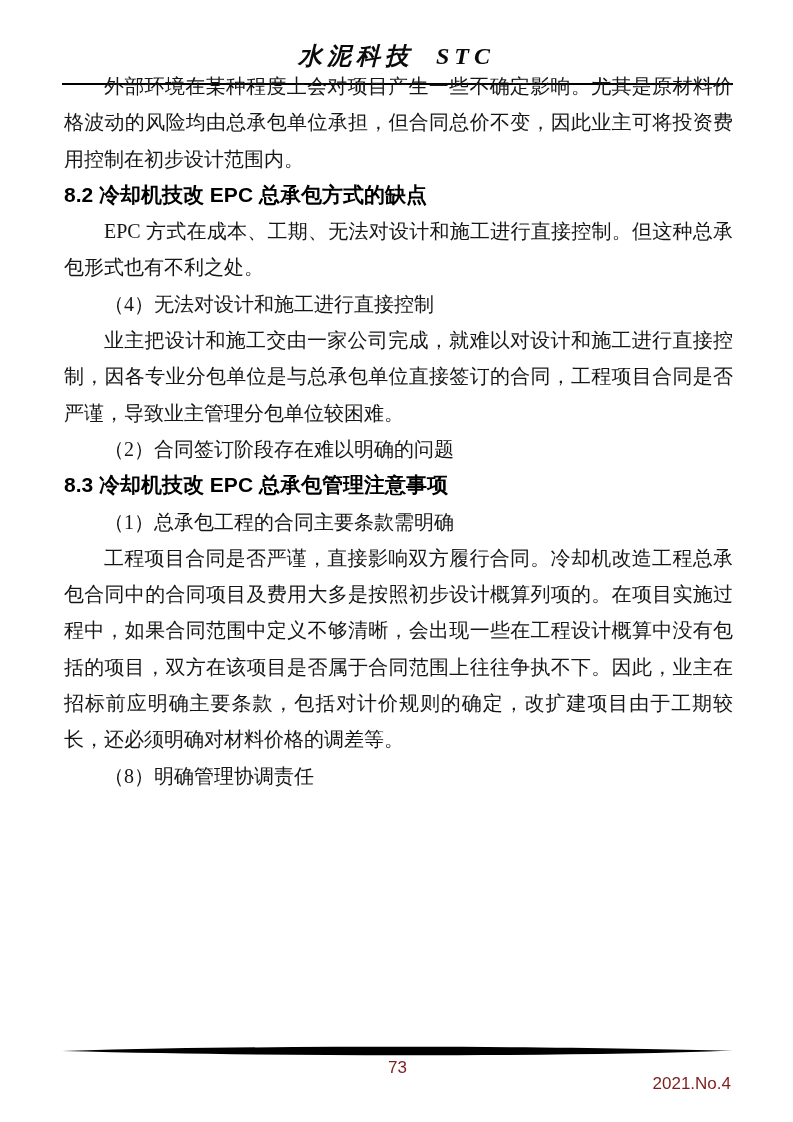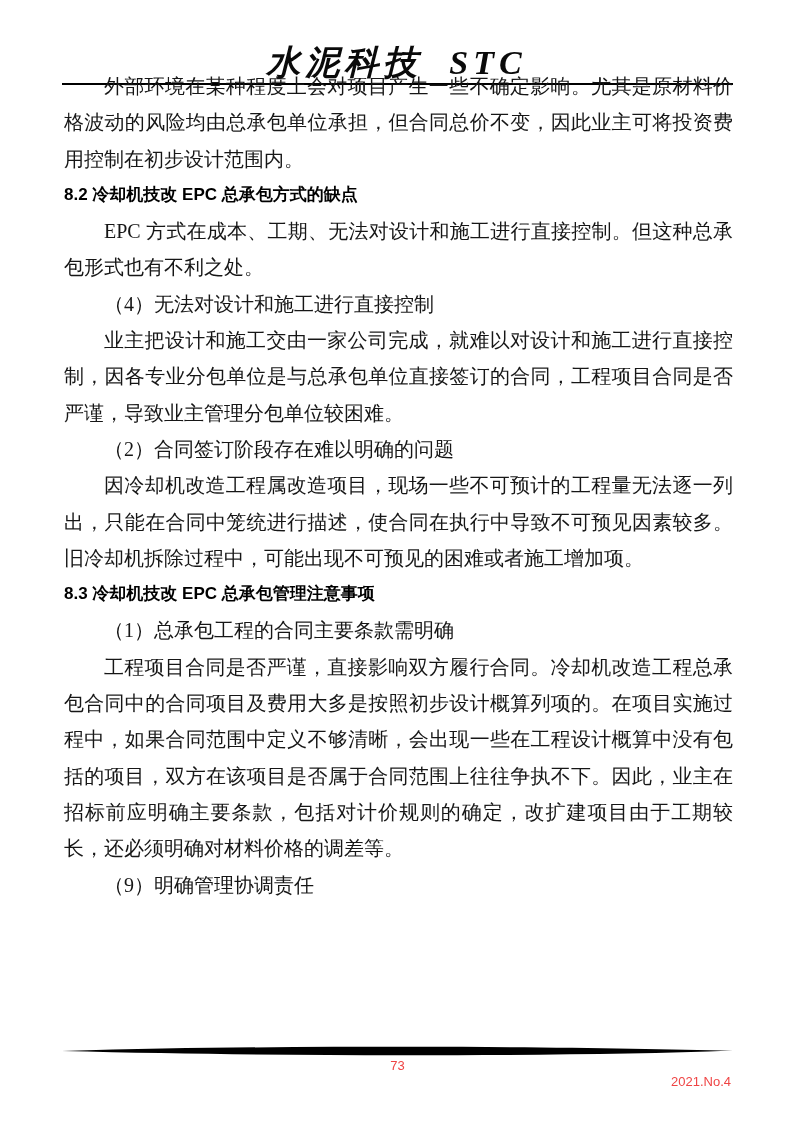--- a/index.html
+++ b/index.html
@@ -17,21 +17,21 @@
     overflow: hidden;
   }
 
   
   .journal-title {
     position: absolute;
     top: 40px;
     left: 0;
     width: 100%;
     text-align: center;
-    font-size: 34px;
+    font-size: 24px;
     font-weight: 700;
     font-style: italic;
     letter-spacing: 5px;
     color: #0a0a0a;
     white-space: pre;
   }
   .header-rule {
     position: absolute;
     top: 83px;
     left: 62px;
@@ -51,21 +51,21 @@
     text-align: justify;
     text-justify: inter-character;
     color: #161616;
   }
   .article p {
     margin: 0;
     text-indent: 2em;
   }
   .article h2 {
     margin: 0;
-    font-size: 17px;
+    font-size: 21px;
     line-height: 36.3px;
     font-weight: 700;
     font-family: "Liberation Sans", "DejaVu Sans", sans-serif;
     text-indent: 0;
     color: #000000;
   }
 
   
   .footer-bar {
     position: absolute;
@@ -75,22 +75,22 @@
     height: 10px;
   }
   .footer-bar svg { display: block; width: 100%; height: 100%; }
   .footer-row {
     position: absolute;
     top: 1058px;
     left: 62px;
     width: 671px;
     height: 18px;
     font-family: "Liberation Sans", "DejaVu Sans", sans-serif;
-    font-size: 13px;
-    color: #ef4444;
+    font-size: 17px;
+    color: #7f1d1d;
   }
   .page-number {
     position: absolute;
     left: 0;
     width: 100%;
     text-align: center;
   }
   .issue-number {
     position: absolute;
     right: 2px;
@@ -106,25 +106,24 @@
 
   <div class="header-rule"></div>
 
   <div class="article">
     <p>外部环境在某种程度上会对项目产生一些不确定影响。尤其是原材料价格波动的风险均由总承包单位承担，但合同总价不变，因此业主可将投资费用控制在初步设计范围内。</p>
     <h2>8.2 冷却机技改 EPC 总承包方式的缺点</h2>
     <p>EPC 方式在成本、工期、无法对设计和施工进行直接控制。但这种总承包形式也有不利之处。</p>
     <p>（4）无法对设计和施工进行直接控制</p>
     <p>业主把设计和施工交由一家公司完成，就难以对设计和施工进行直接控制，因各专业分包单位是与总承包单位直接签订的合同，工程项目合同是否严谨，导致业主管理分包单位较困难。</p>
     <p>（2）合同签订阶段存在难以明确的问题</p>
-    <p>因冷却机改造工程属改造项目，现场一些不可预计的工程量无法逐一列出，只能在合同中笼统进行描述，使合同在执行中导致不可预见因素较多。旧冷却机拆除过程中，可能出现不可预见的困难或者施工增加项。</p>
     <h2>8.3 冷却机技改 EPC 总承包管理注意事项</h2>
     <p>（1）总承包工程的合同主要条款需明确</p>
     <p>工程项目合同是否严谨，直接影响双方履行合同。冷却机改造工程总承包合同中的合同项目及费用大多是按照初步设计概算列项的。在项目实施过程中，如果合同范围中定义不够清晰，会出现一些在工程设计概算中没有包括的项目，双方在该项目是否属于合同范围上往往争执不下。因此，业主在招标前应明确主要条款，包括对计价规则的确定，改扩建项目由于工期较长，还必须明确对材料价格的调差等。</p>
-    <p>（9）明确管理协调责任</p>
+    <p>（8）明确管理协调责任</p>
   </div>
 
   <div class="footer-bar">
     <svg viewBox="0 0 671 10" preserveAspectRatio="none" aria-hidden="true">
       <path d="M0,5 C130,1.2 240,0.8 350,0.8 C480,0.8 590,2.6 671,4.6 C580,8.4 470,9.2 340,9.2 C230,9.2 120,8 0,5 Z" fill="#000000"></path>
     </svg>
   </div>
 
   <div class="footer-row">
     <span class="page-number">73</span>

